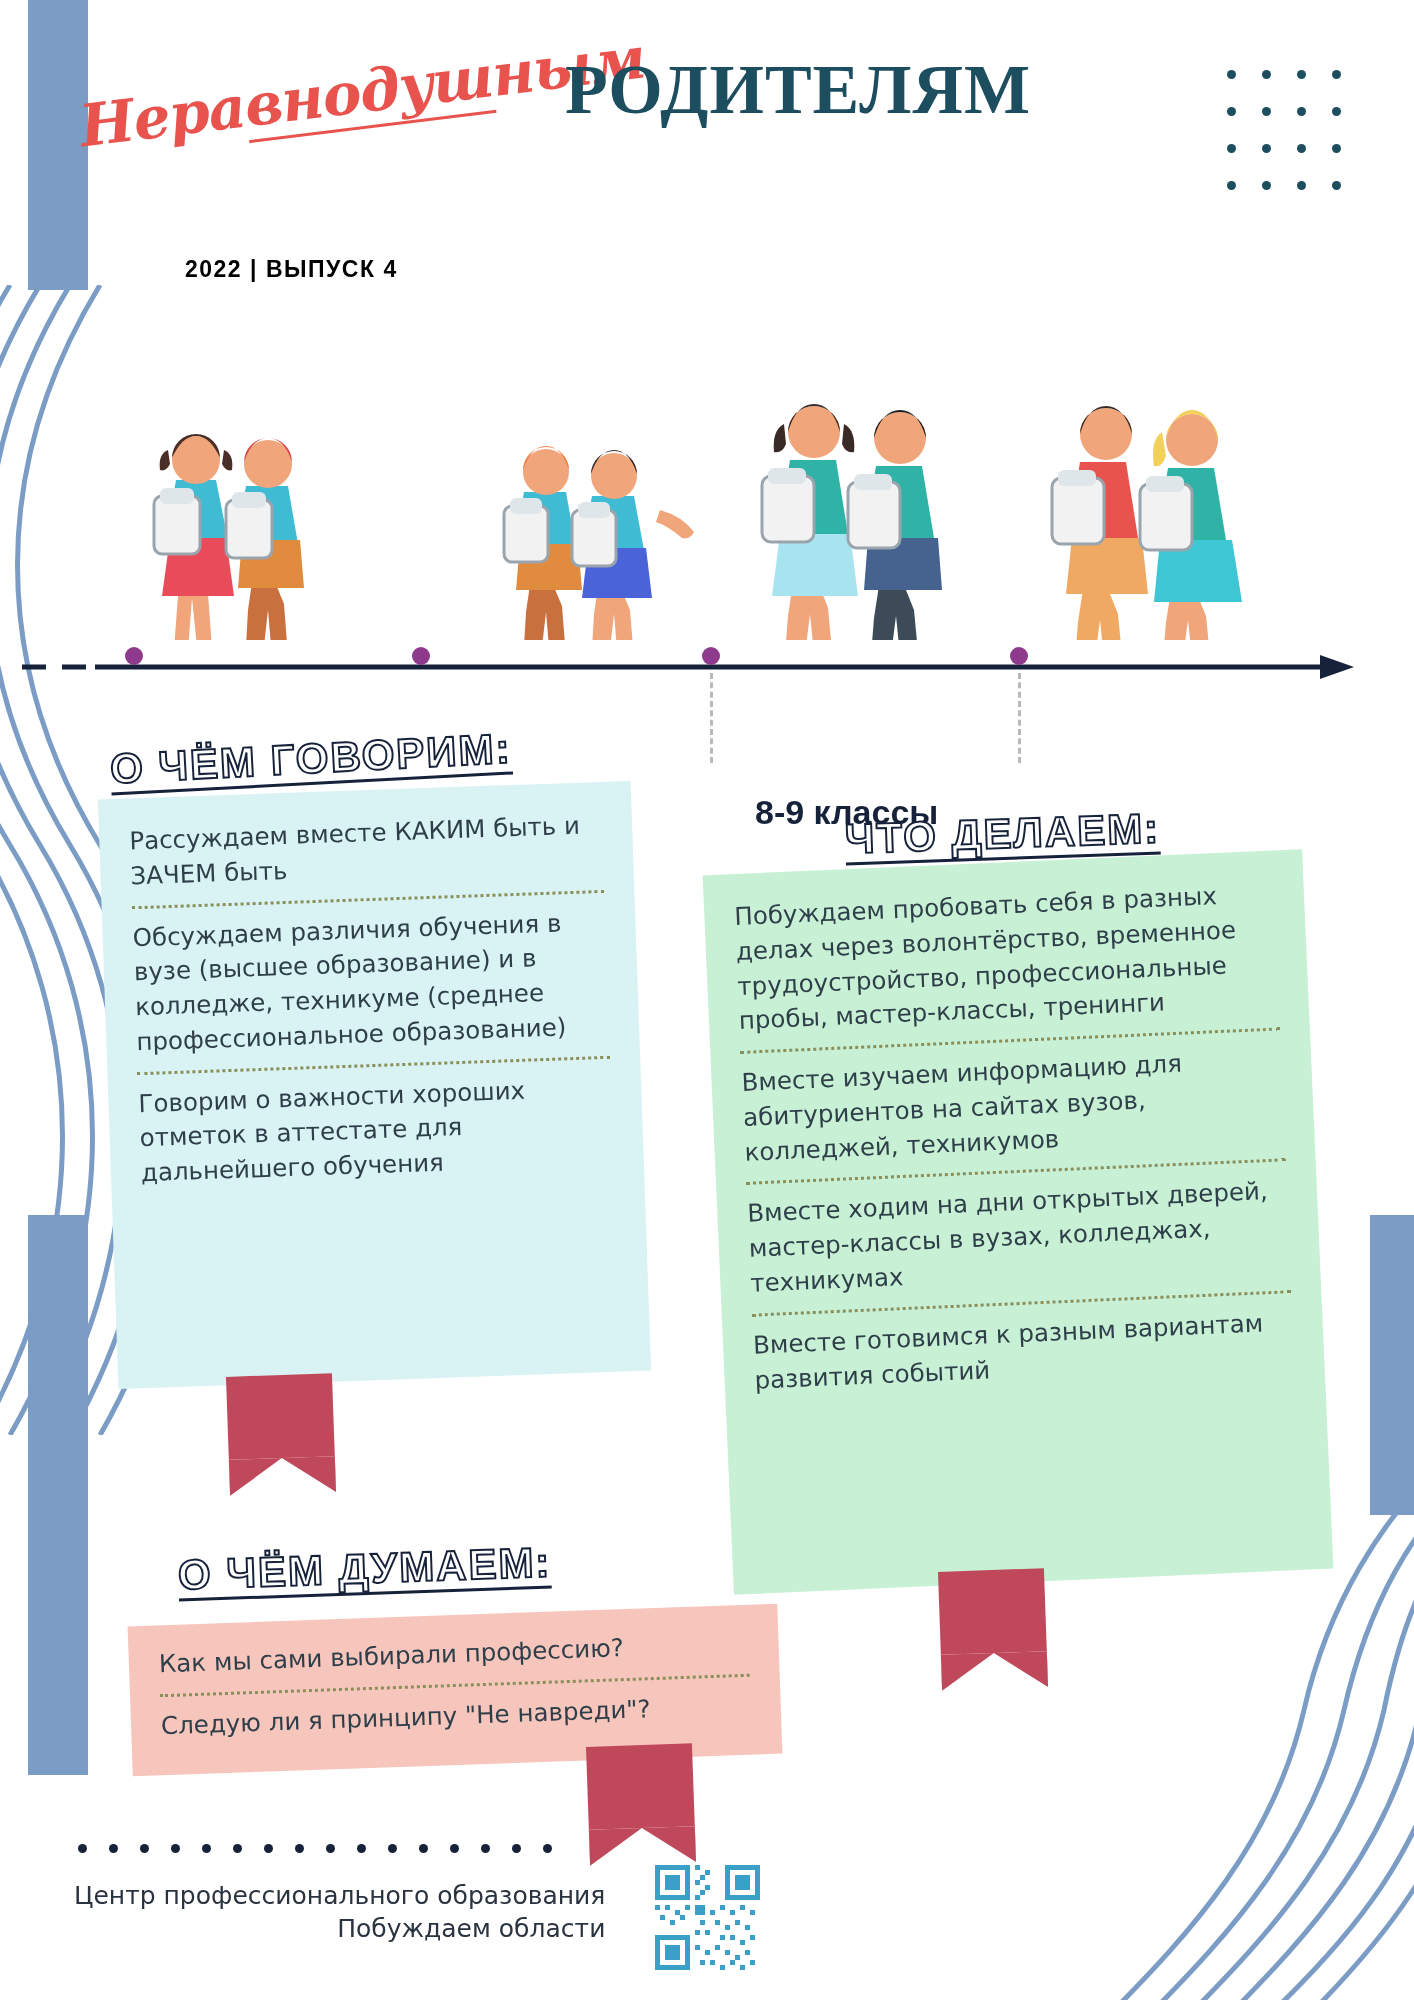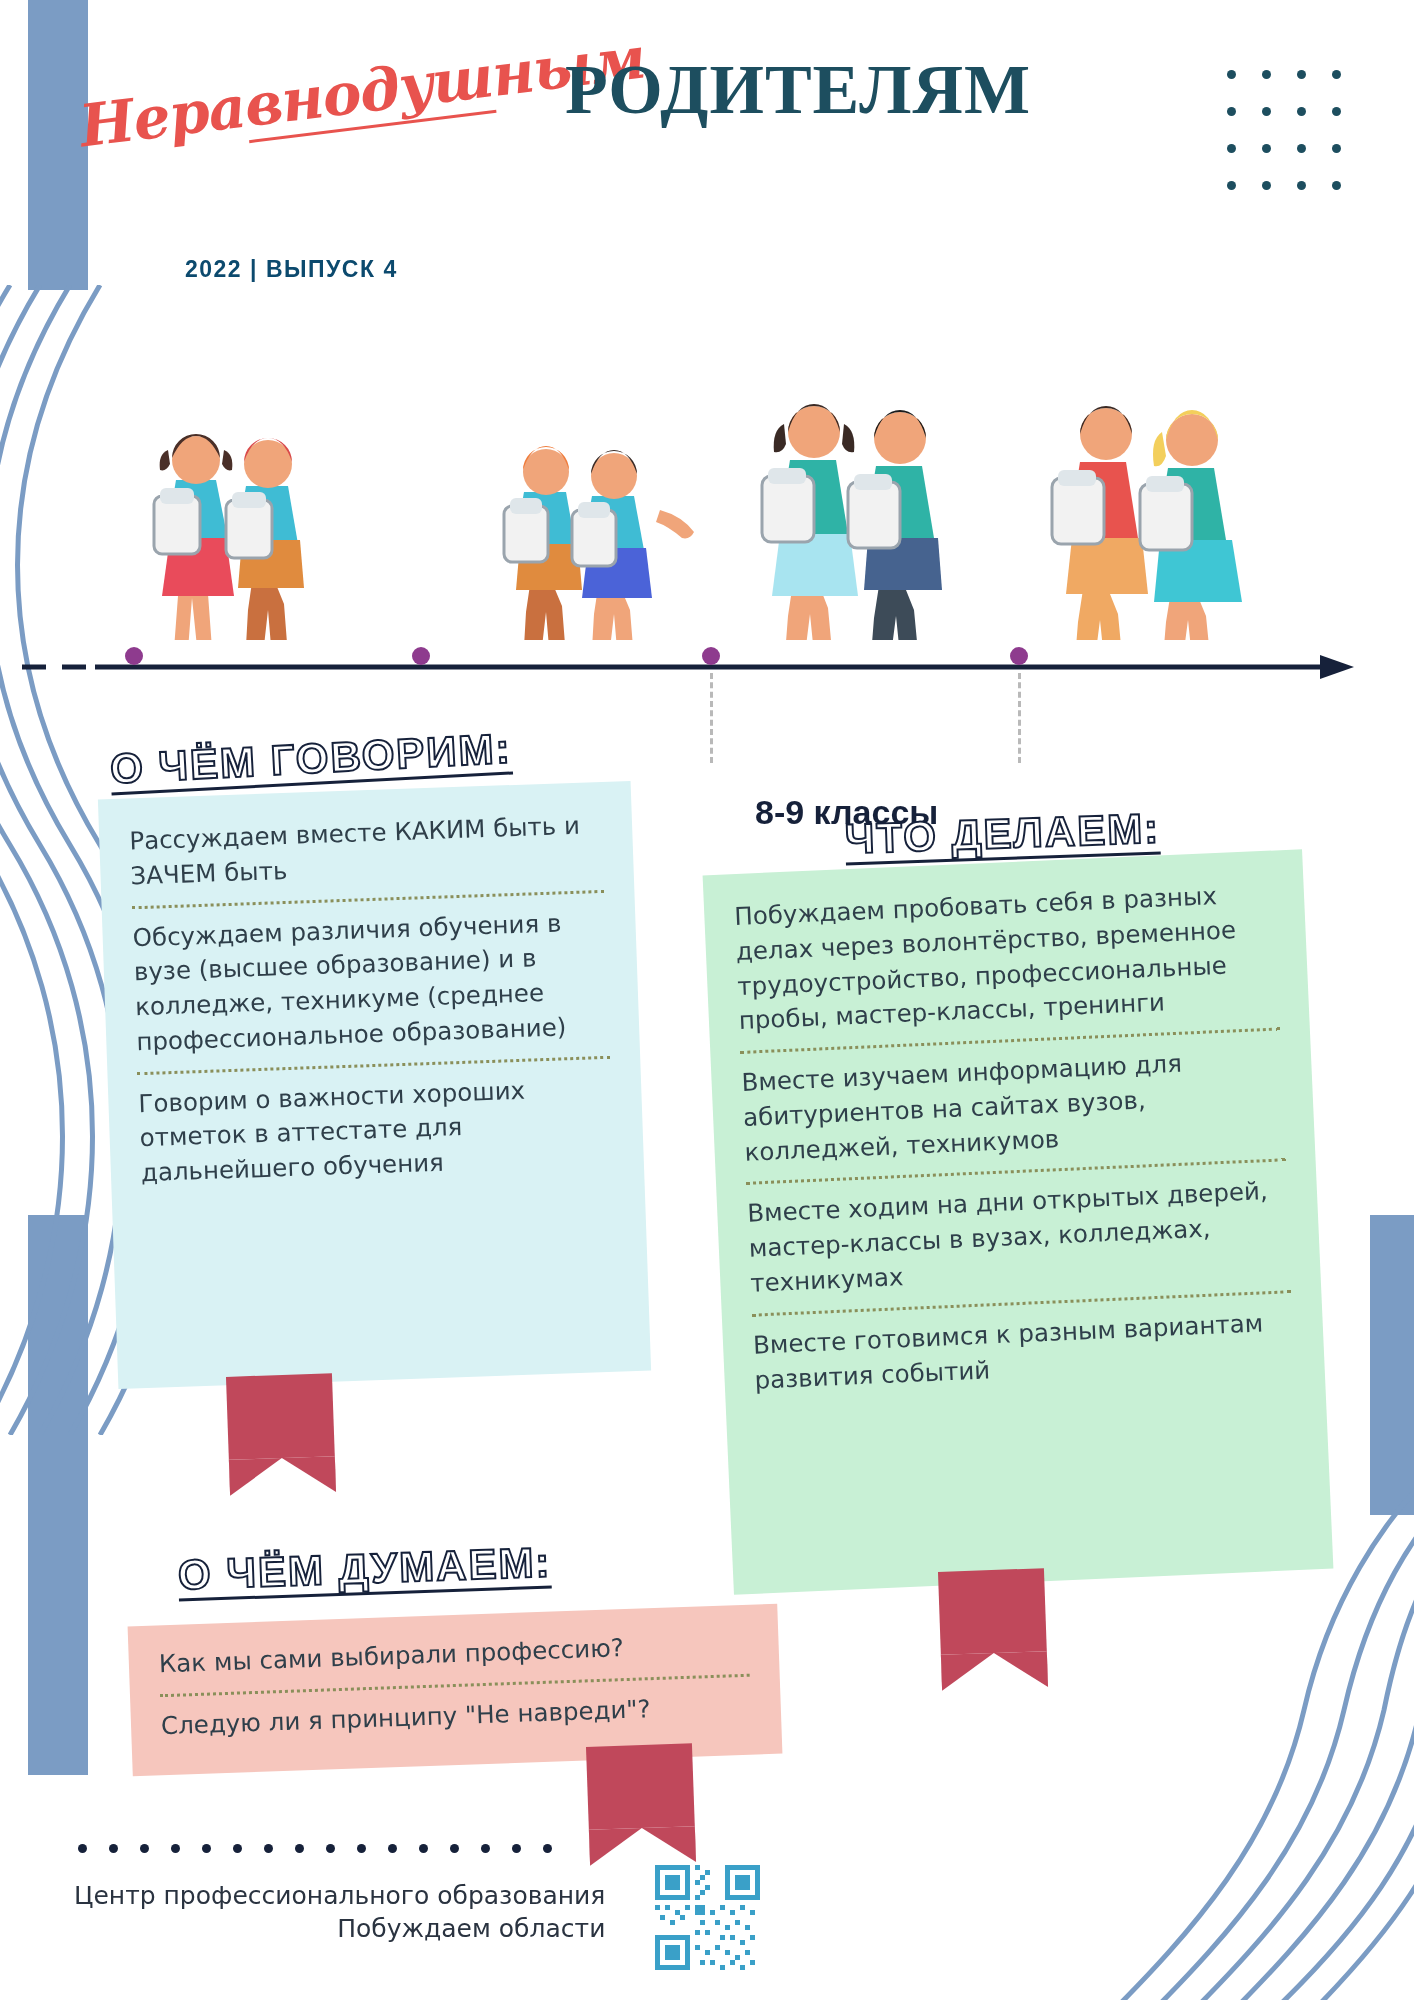--- a/index.html
+++ b/index.html
@@ -37,21 +37,21 @@
     font-weight:bold;font-size:70px;letter-spacing:1px;color:#1d4e5f;
   }
   #title-line2{
     position:absolute;left:185px;top:128px;
     font-family:"Liberation Sans", sans-serif;
     font-weight:bold;font-size:70px;letter-spacing:1px;color:#1d4e5f;
   }
   #issue{
     position:absolute;left:185px;top:256px;
     font-family:"Liberation Sans", sans-serif;
-    font-weight:bold;font-size:23px;letter-spacing:1.5px;color:#0c4a6e;
+    font-weight:bold;font-size:23px;letter-spacing:1.5px;color:#000000;
   }
   #dot-grid{position:absolute;right:60px;top:55px;width:140px;}
   #dot-grid table{border-collapse:collapse;}
   #dot-grid td{width:35px;height:35px;text-align:center;vertical-align:middle;}
   #dot-grid i{display:inline-block;width:9px;height:9px;border-radius:50%;background:#1d4e5f;}
 
   
   #kids{position:absolute;left:0;top:300px;width:1414px;height:340px;}
 
   

